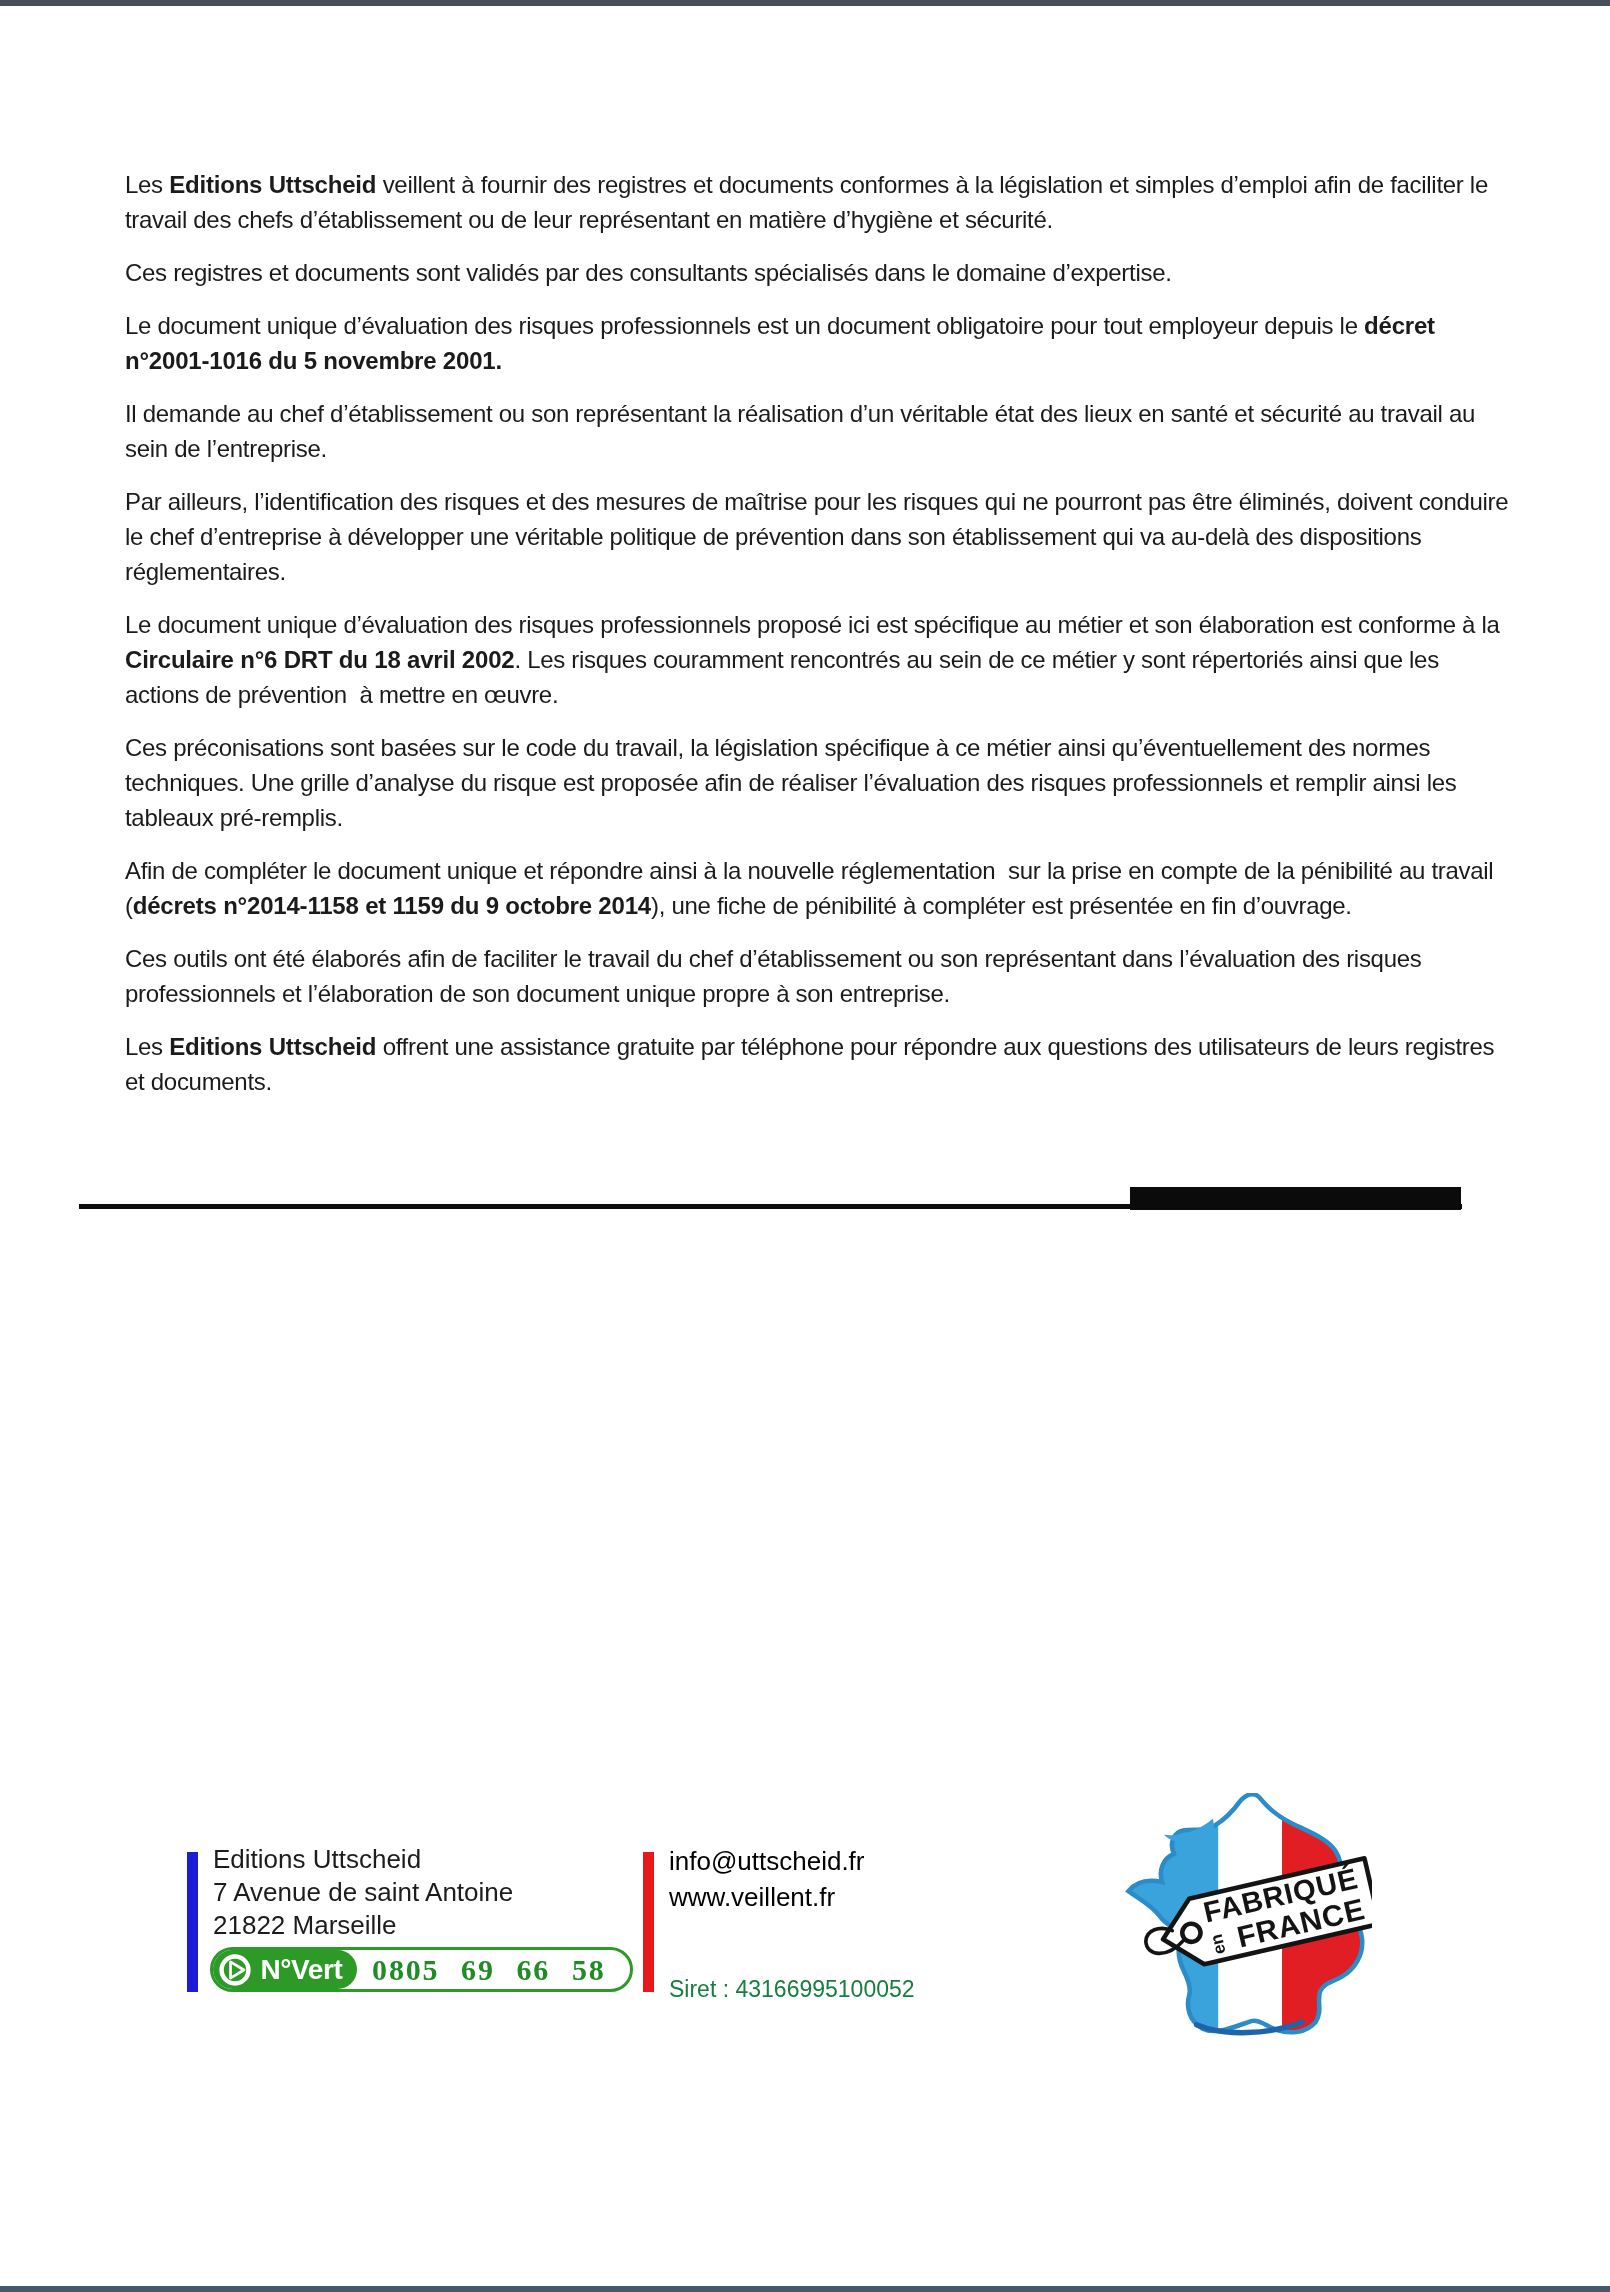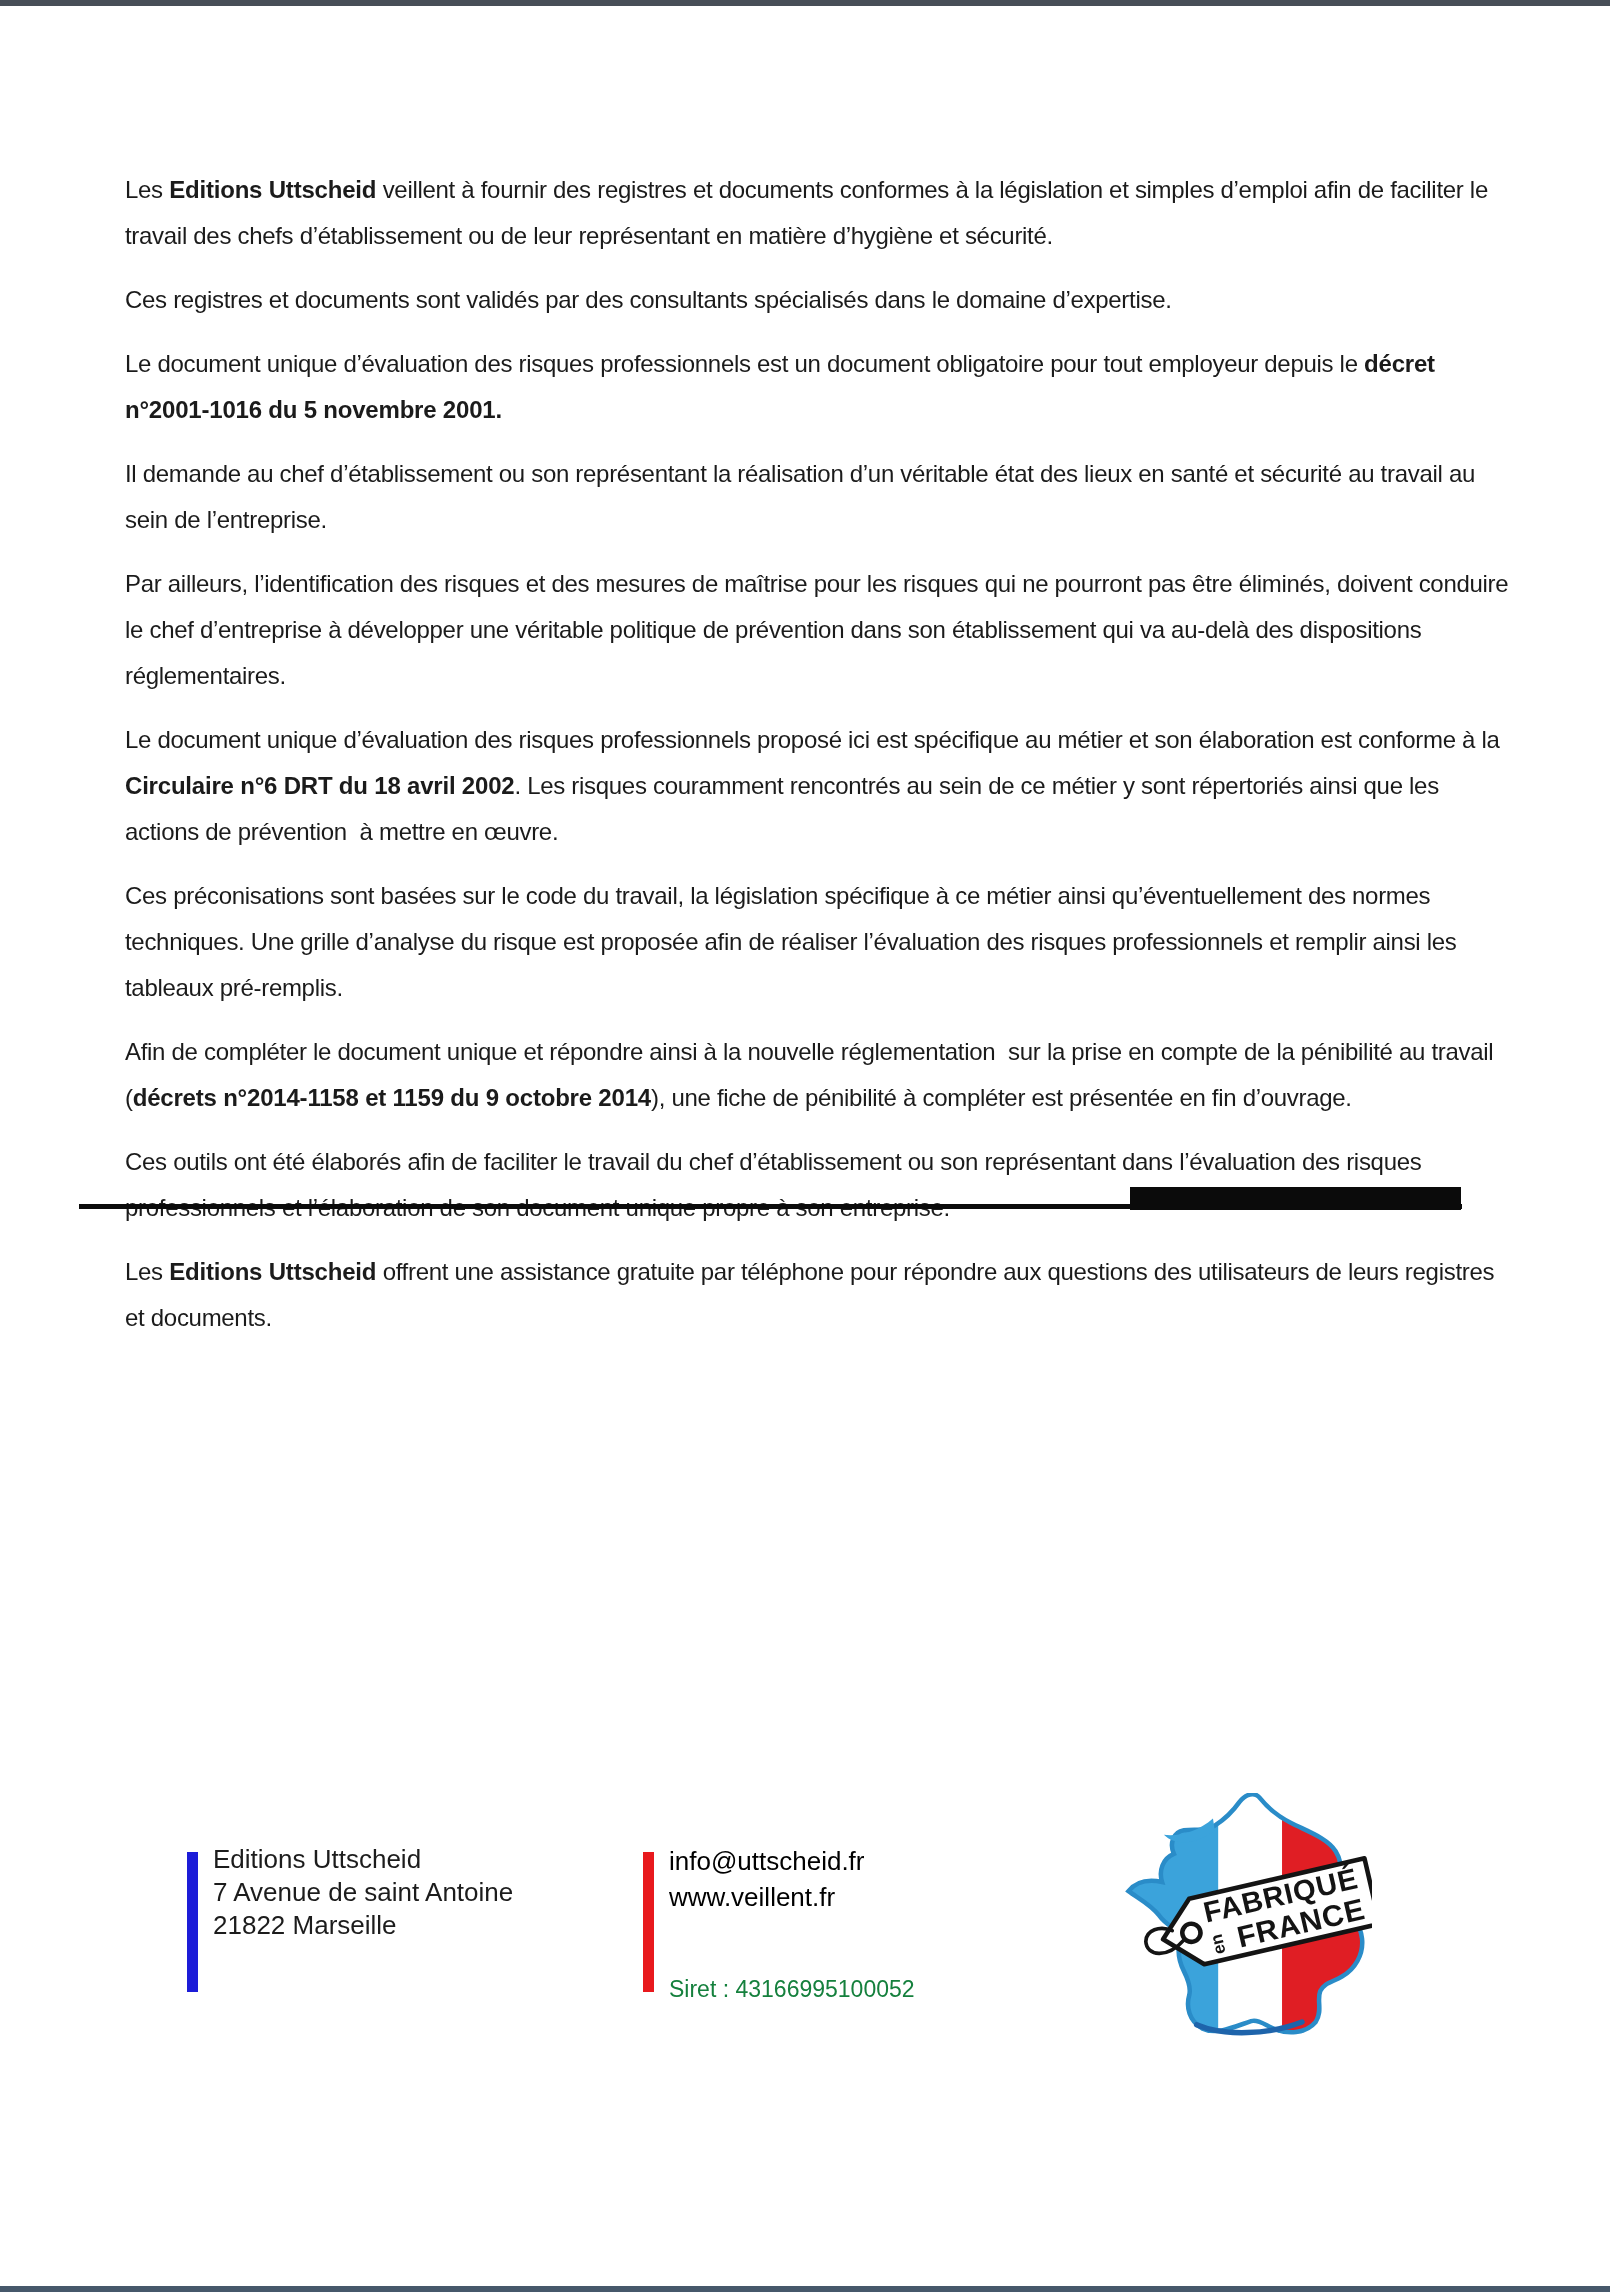--- a/index.html
+++ b/index.html
@@ -8,21 +8,21 @@
     position:relative;width:1610px;height:2293px;margin:0 auto;
     background:#ffffff;color:#1b1b1b;overflow:hidden;
   }
   .edge{position:absolute;left:0;width:1610px;}
   .edge-top{top:0;height:6.3px;background:#474e57;}
   .edge-bottom{bottom:0;height:7.2px;background:#46586b;}
 
   
   .bodytext{
     position:absolute;left:125px;top:167px;width:1390px;
-    font-size:24px;line-height:46px;letter-spacing:-0.3px;
+    font-size:24px;line-height:35px;letter-spacing:-0.3px;
     white-space:pre-wrap;text-align:left;
   }
   .bodytext p{margin:0 0 18px 0;}
   .bodytext b{font-weight:bold;letter-spacing:-0.2px;}
 
   
   .rule-thin{position:absolute;left:79px;top:1204px;width:1383px;height:5.4px;background:#0b0b0b;}
   .rule-thick{position:absolute;left:1130px;top:1187px;width:331px;height:23px;background:#0b0b0b;}
 
   
@@ -68,20 +68,30 @@
   <div class="rule-thick"></div>
 
   <div class="bar bar-blue"></div>
 
   <div class="address">
     <div>Editions Uttscheid</div>
     <div>7 Avenue de saint Antoine</div>
     <div>21822 Marseille</div>
   </div>
 
+  <div class="nvert">
+    <div class="nvert-left">
+      <svg class="nvert-icon" width="34" height="34" viewBox="0 0 38 38" aria-hidden="true">
+        <circle cx="19" cy="19" r="15" fill="#2d9a28" stroke="#ffffff" stroke-width="5"></circle>
+        <path d="M14 10 L29 19 L14 28 Z" fill="#2d9a28" stroke="#ffffff" stroke-width="3" stroke-linejoin="round"></path>
+      </svg>
+      <span class="nvert-label">N°Vert</span>
+    </div>
+    <div class="nvert-number">0805 69 66 58</div>
+  </div>
 
   <div class="bar bar-red"></div>
 
   <div class="contact">
     <div>info@uttscheid.fr</div>
     <div>www.veillent.fr</div>
   </div>
 
   <div class="siret">Siret : 43166995100052</div>
 

